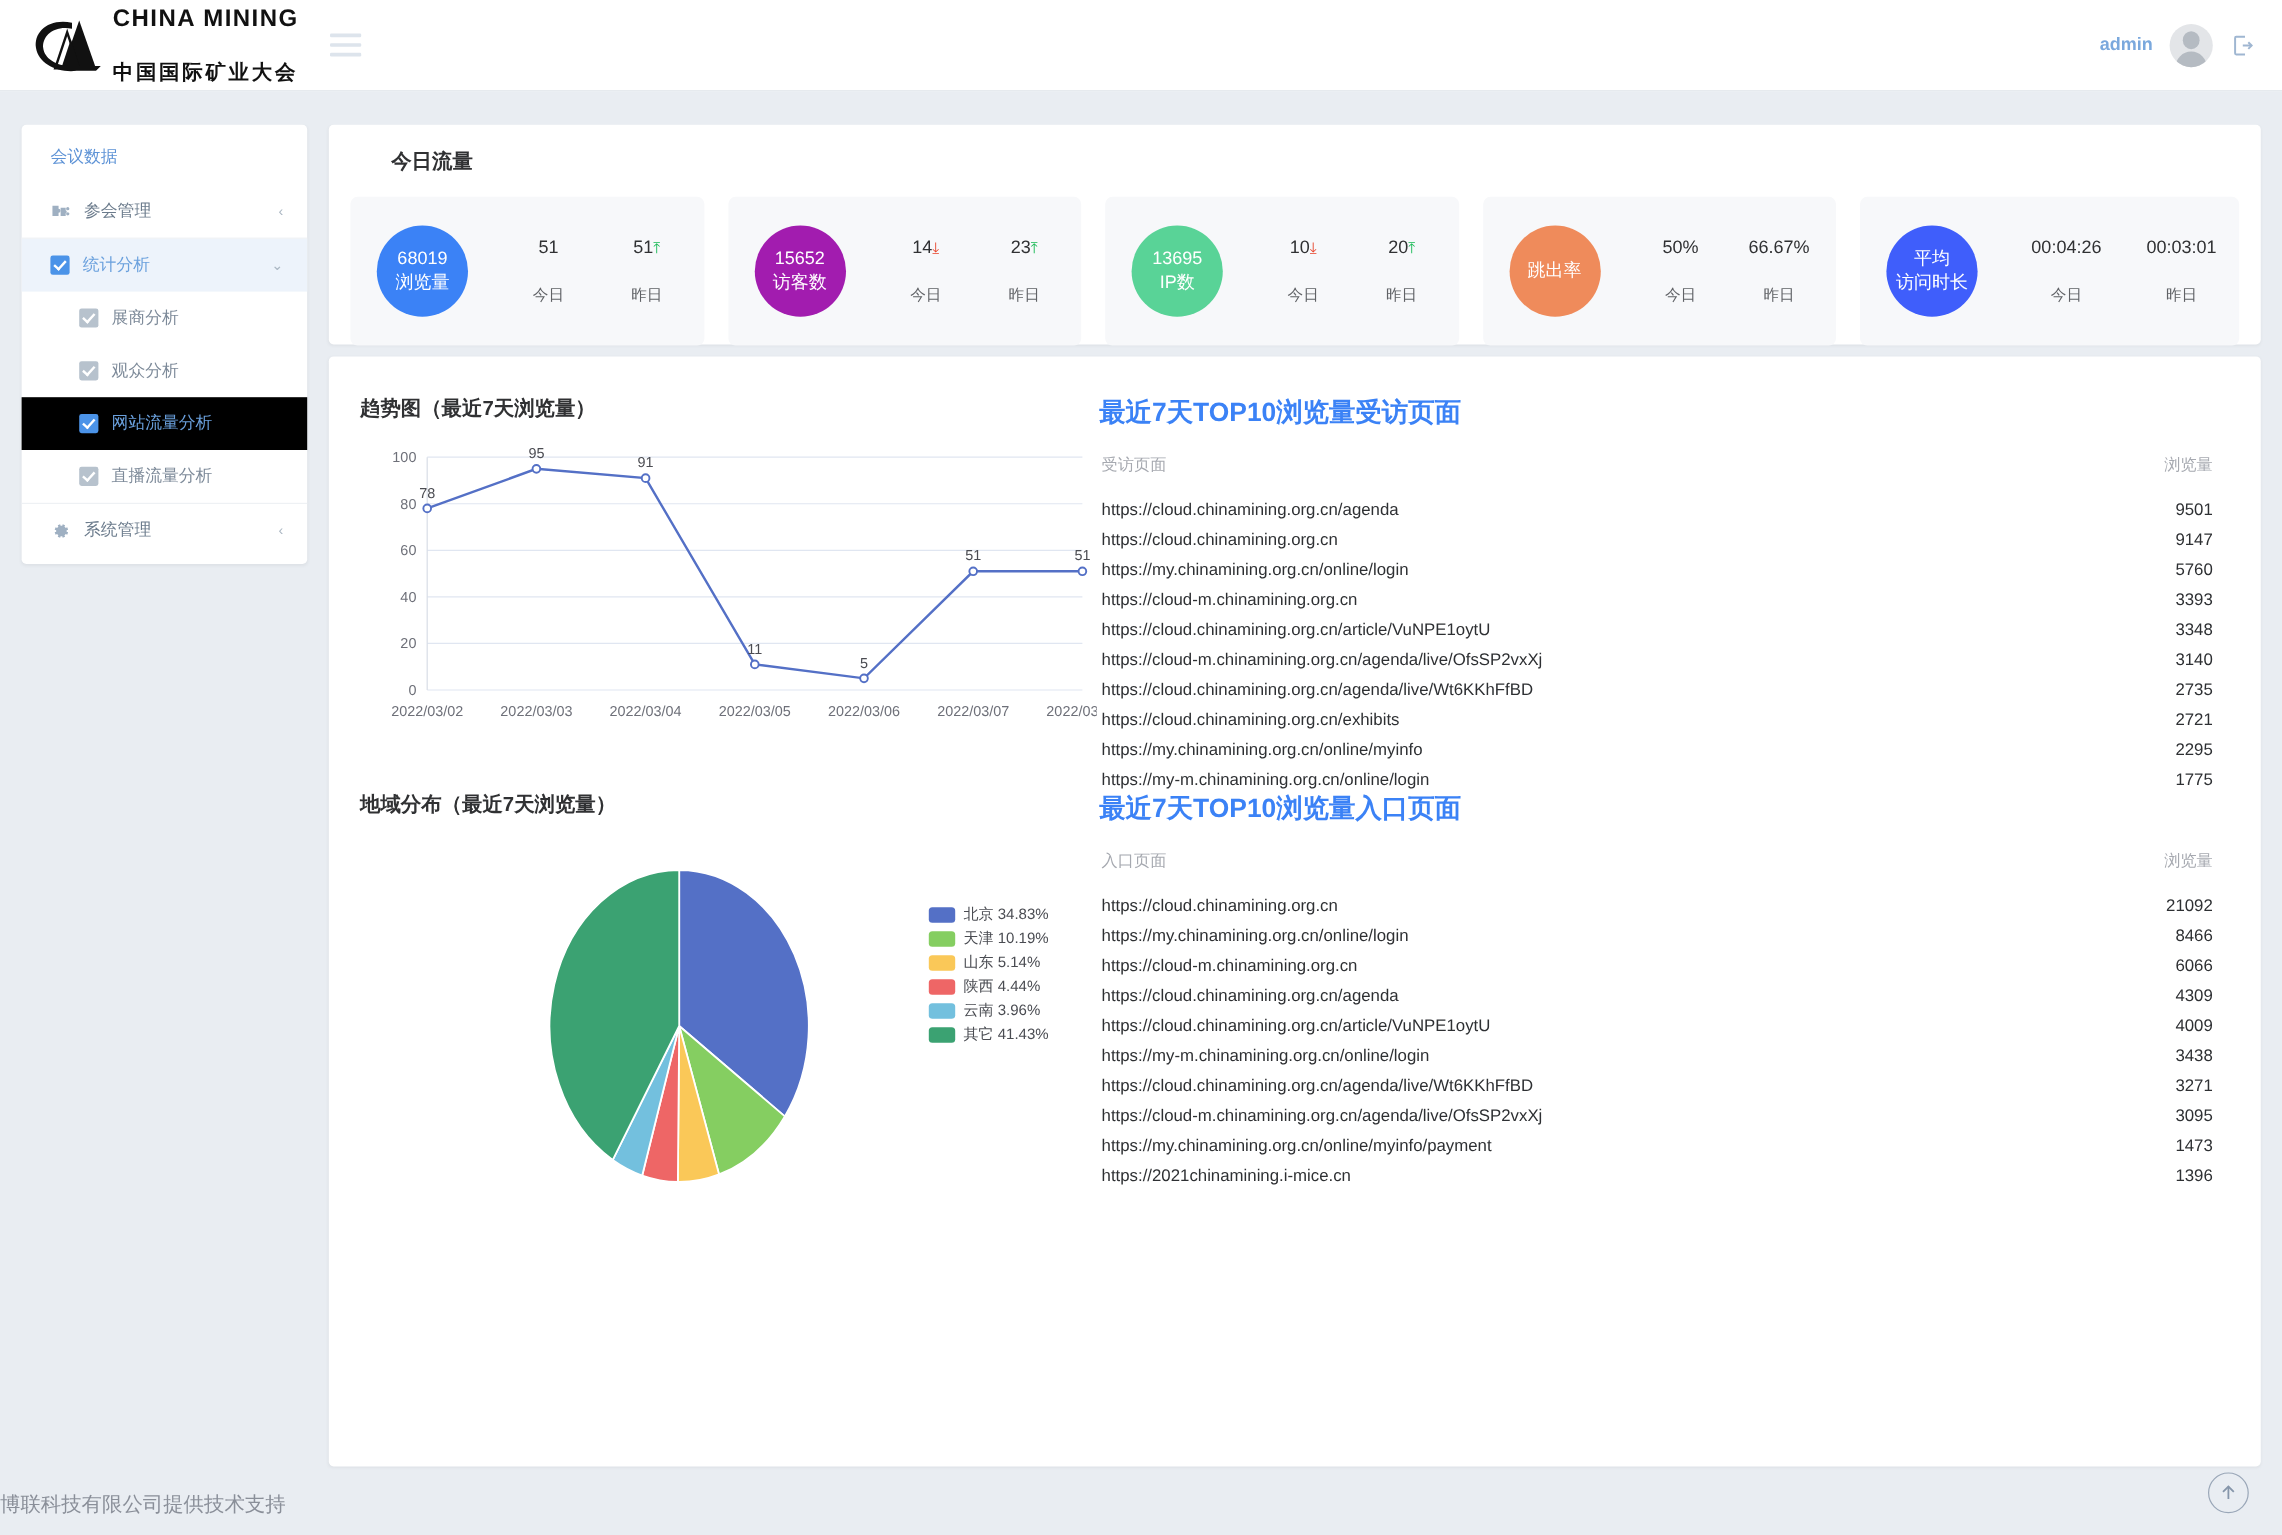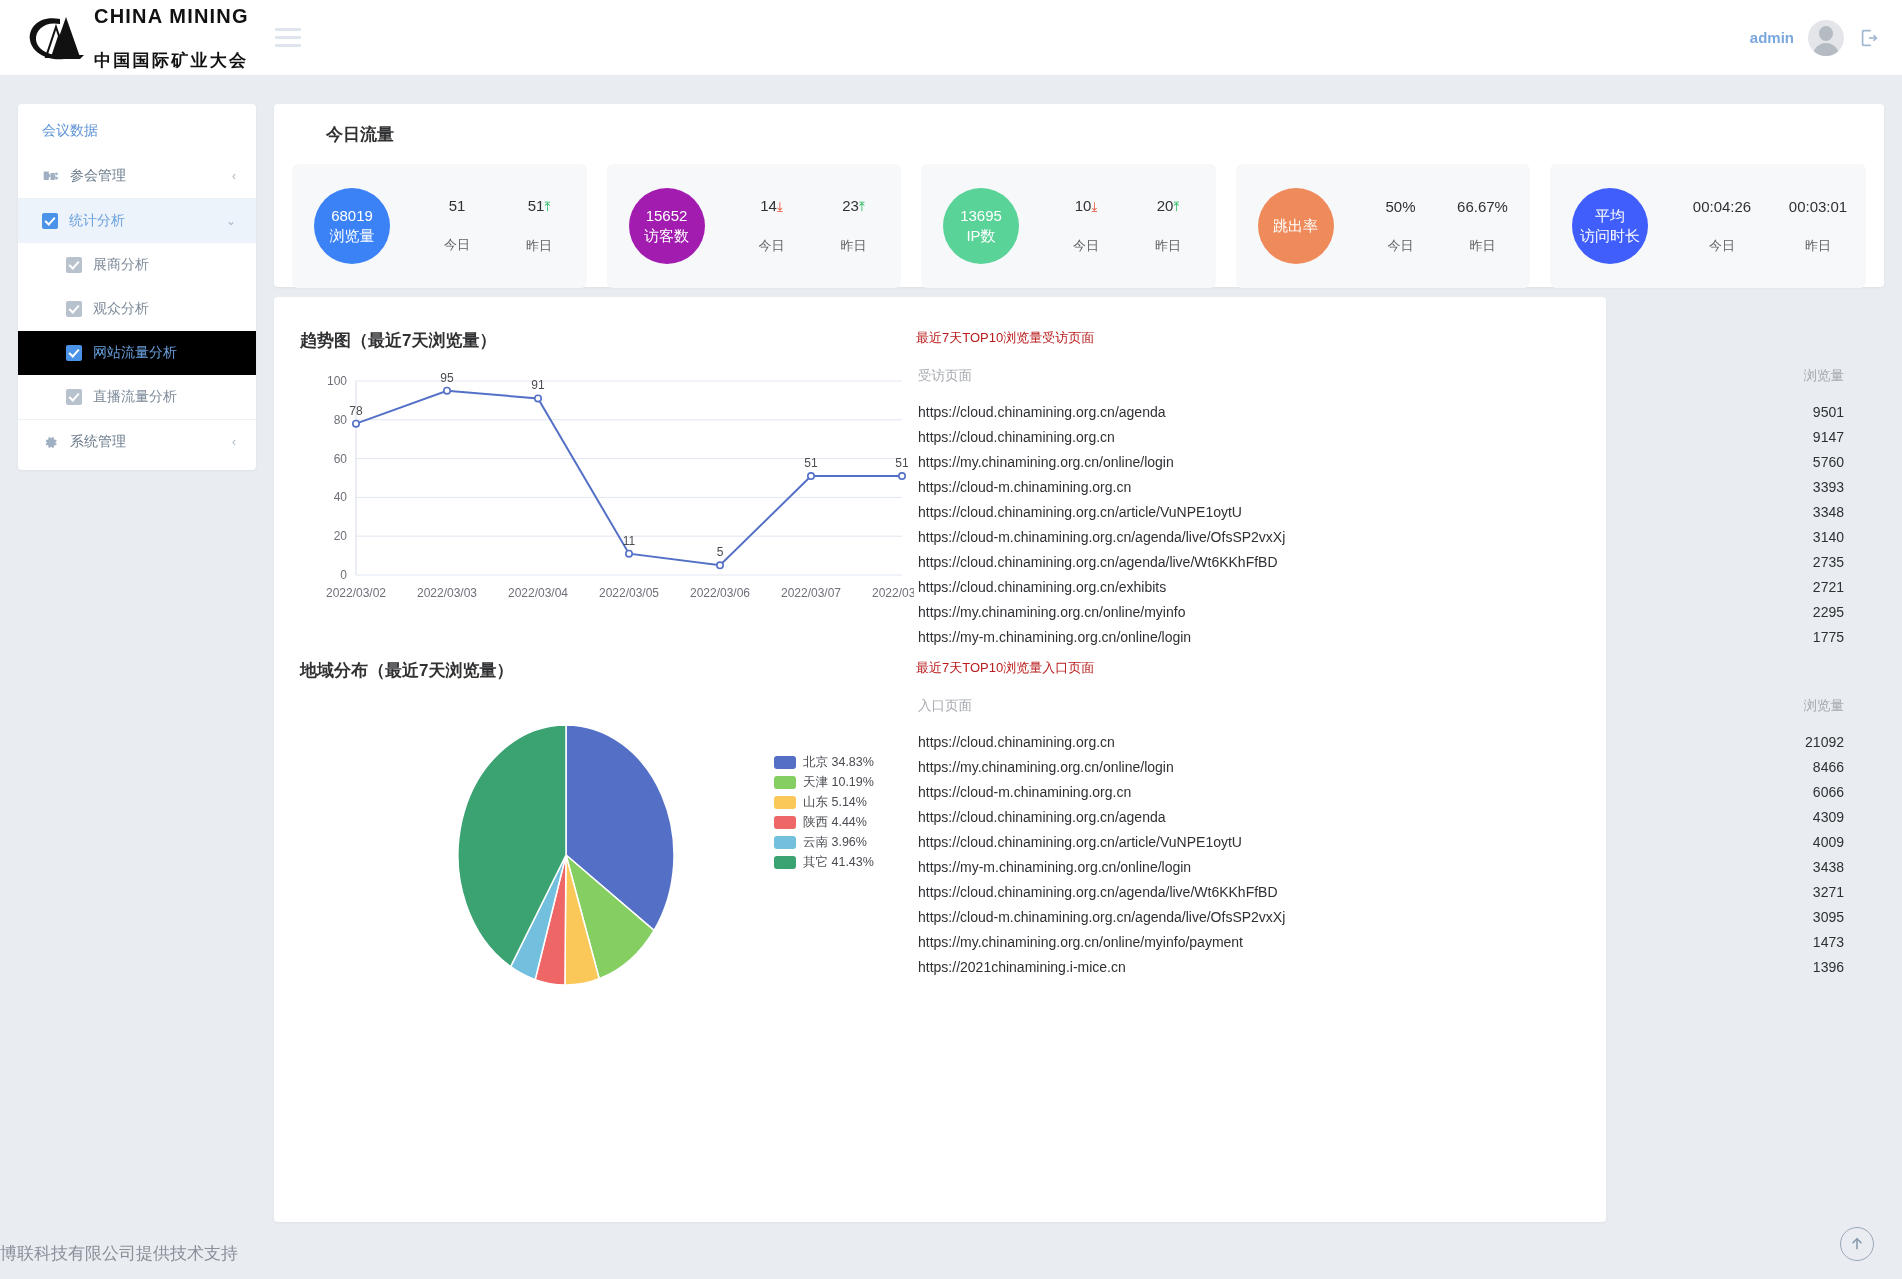--- a/index.html
+++ b/index.html
@@ -58,21 +58,21 @@
     transform: rotate(42deg);
   }
   .side-sep { height: 1px; background: #eef1f4; margin: 0; }
 
   
   .panel {
     position: absolute; background: #fff; border-radius: 4px;
     box-shadow: 0 1px 3px rgba(0,0,0,.05);
   }
   .panel-top { left: 274px; top: 104px; width: 1610px; height: 183px; }
-  .panel-main { left: 274px; top: 297px; width: 1332px; height: 925px; }
+  .panel-main { left: 274px; top: 297px; width: 1610px; height: 925px; }
   .panel-title { font-size: 17px; font-weight: bold; color: #303133; }
 
   .cards { display: flex; gap: 20px; padding: 0 18px; }
   .card {
     flex: 1; height: 124px; background: #f7f8fa; border-radius: 6px;
     display: flex; align-items: center; padding-left: 22px;
   }
   .bubble {
     width: 76px; height: 76px; border-radius: 50%; color: #fff;
     display: flex; flex-direction: column; align-items: center; justify-content: center;
@@ -89,21 +89,21 @@
 
   
   .chart-block-title { font-size: 17px; font-weight: bold; color: #303133; }
   .axis-lbl { font-size: 12px; fill: #6e7079; font-family: "Liberation Sans", sans-serif; }
   .pt-lbl { font-size: 12px; fill: #4b4c52; font-family: "Liberation Sans", sans-serif; }
   .grid-ln { stroke: #e0e6f1; stroke-width: 1; }
   .legend-row { display: flex; align-items: center; height: 20px; font-size: 12.5px; color: #4a4c52; }
   .legend-swatch { width: 22px; height: 13px; border-radius: 3px; margin-right: 7px; flex: 0 0 22px; }
 
   
-  .list-title { font-size: 13px; font-weight: normal; color: #b91c1c; }
+  .list-title { font-size: 22px; font-weight: bold; color: #3b82f6; }
   .list-head { display: flex; font-size: 13.5px; color: #a6a9b0; padding: 0 2px; margin-top: 20px; }
   .list-head .c1 { flex: 1; }
   .list-row { display: flex; font-size: 14px; color: #2e3033; height: 25px; align-items: center; padding: 0 2px; }
   .list-row .c1 { flex: 1; }
   .list-row .c2, .list-head .c2 { text-align: right; min-width: 70px; }
 
   
   .footer { position: absolute; left: 0; bottom: 0; width: 1902px; height: 52px;
             display: flex; align-items: center; }
   .footer .txt { font-size: 17px; color: #8a8f99; }

